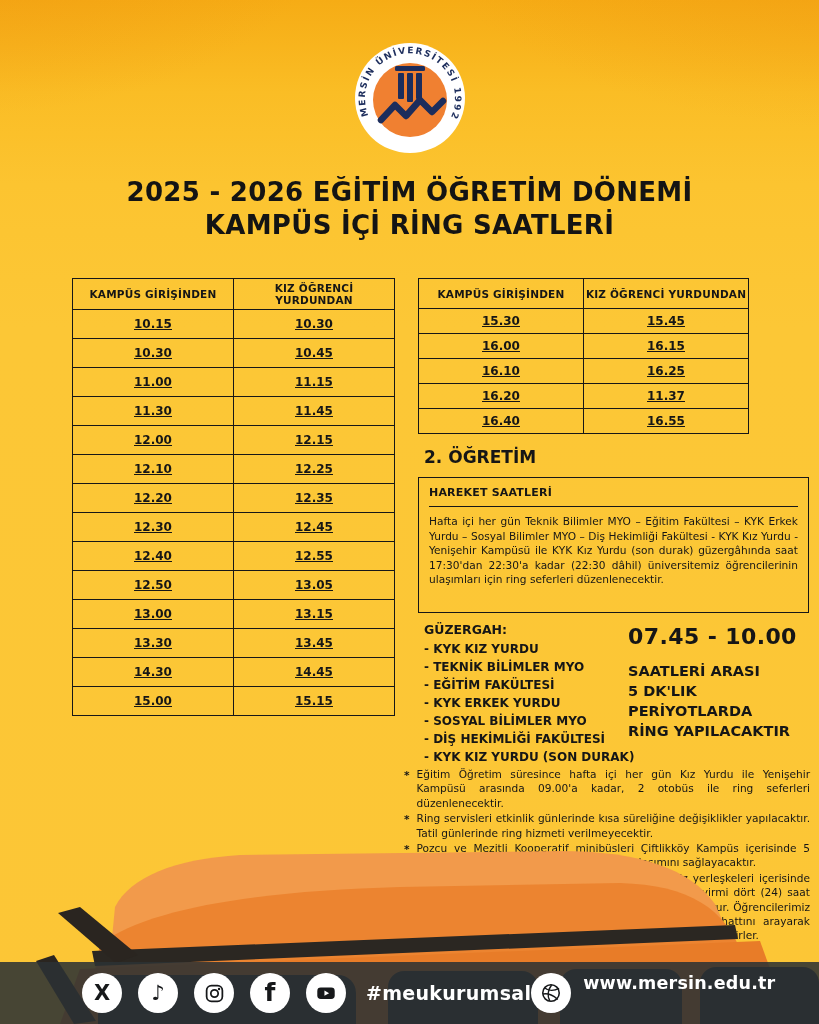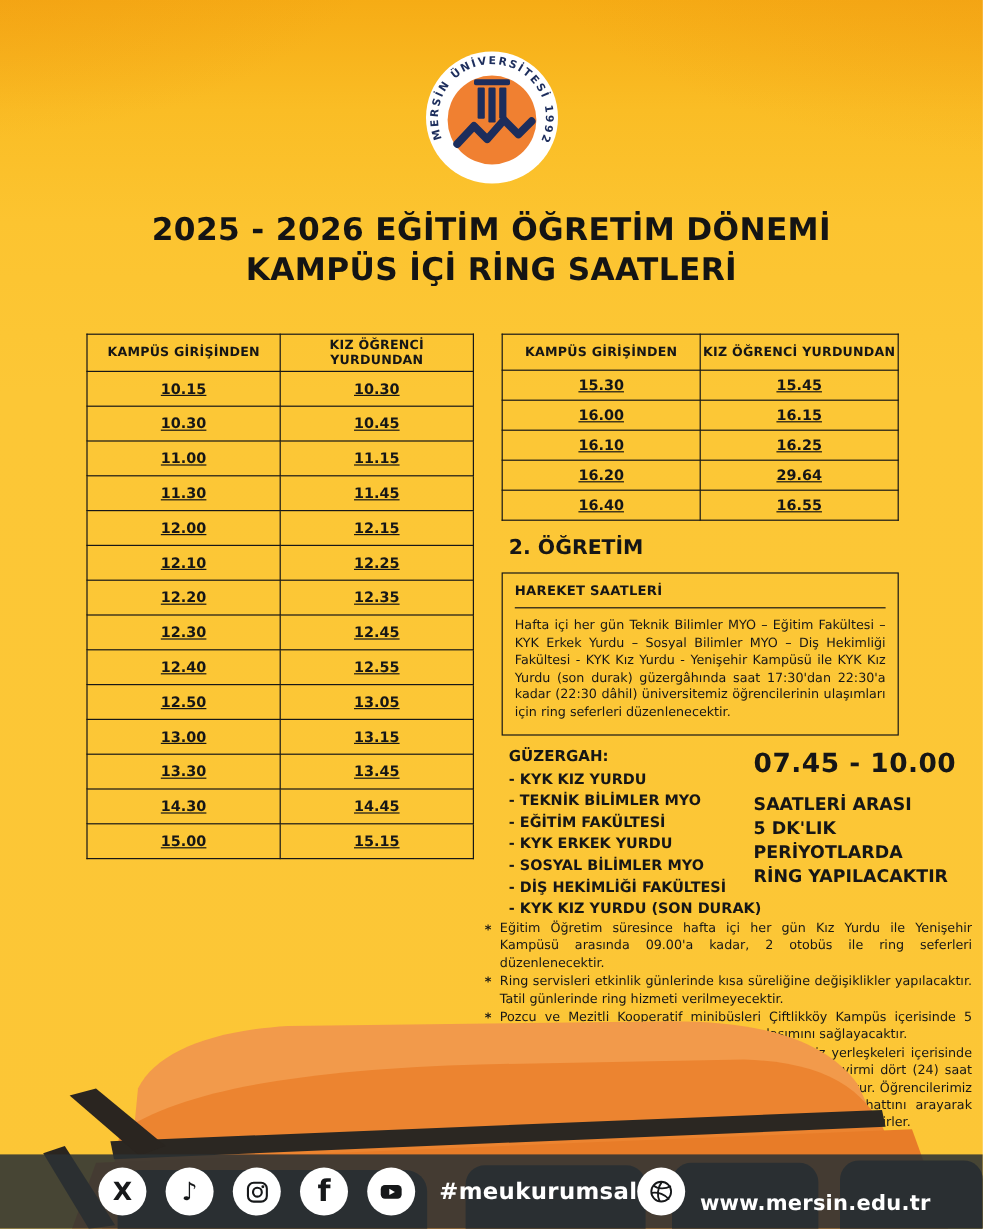--- a/index.html
+++ b/index.html
@@ -28,21 +28,21 @@
   .tbl-left  { position:absolute; left:72px;  top:278px; width:323px; }
   .tbl-left th { height:31px; }
   .tbl-left td { height:29px; }
   .tbl-right { position:absolute; left:418px; top:278px; width:331px; }
   .tbl-right th { height:30px; }
   .tbl-right td { height:25px; }
 
   
   .shift-heading { position:absolute; left:424px; top:447px; font-size:17px; font-weight:800; }
 
-  .hours-box { position:absolute; left:418px; top:477px; width:331px; height:136px;
+  .hours-box { position:absolute; left:418px; top:477px; width:391px; height:136px;
                border:1.6px solid #171717; padding:8px 10px 6px; }
   .hours-box .box-title { font-size:11px; font-weight:700; letter-spacing:.2px;
                           padding-bottom:7px; border-bottom:1.2px solid #171717; }
   .hours-box .box-text { margin-top:7px; font-size:10.6px; font-weight:500;
                          line-height:1.38; text-align:justify; }
 
   
   .route { position:absolute; left:424px; top:622px; width:202px; }
   .route .route-heading { font-size:12.5px; font-weight:800; margin-bottom:3px; }
   .route .stop { font-size:12px; font-weight:700; line-height:1.5; white-space:nowrap; }
@@ -64,21 +64,21 @@
 
   
   .footer { position:absolute; left:0; bottom:0; width:819px; height:62px; z-index:2;
             background:rgba(44,49,52,.87); display:flex; align-items:center; padding:0 46px 0 82px; }
   .social { display:flex; align-items:center; gap:16px; }
   .icon-circle { width:40px; height:40px; border-radius:50%; background:#fff;
                  display:flex; align-items:center; justify-content:center; color:#16181a; }
   .icon-circle .glyph { font-size:21px; font-weight:900; line-height:1; }
   .icon-circle .glyph.f { font-size:25px; transform:translateY(-1px); }
   .hashtag { color:#fff; font-size:19px; font-weight:600; margin-left:20px; letter-spacing:.3px; }
-  .site { margin-left:auto; display:flex; align-items:flex-end; gap:12px; }
+  .site { margin-left:auto; display:flex; align-items:flex-start; gap:12px; }
   .site .site-url { color:#fff; font-size:17.5px; font-weight:700; letter-spacing:.2px; }
 </style>
 </head>
 <body>
 
 <div class="poster">
 
   <svg class="logo" viewBox="0 0 112 112">
     <circle cx="56" cy="56" r="55" fill="#ffffff"></circle>
     <circle cx="56" cy="58" r="37" fill="#f08031"></circle>
@@ -186,21 +186,21 @@
         <tr>
           <td>16.00</td>
           <td>16.15</td>
         </tr>
         <tr>
           <td>16.10</td>
           <td>16.25</td>
         </tr>
         <tr>
           <td>16.20</td>
-          <td>29.64</td>
+          <td>11.37</td>
         </tr>
         <tr>
           <td>16.40</td>
           <td>16.55</td>
         </tr>
       </tbody>
     </table>
 
   <div class="shift-heading">2. ÖĞRETİM</div>
 

